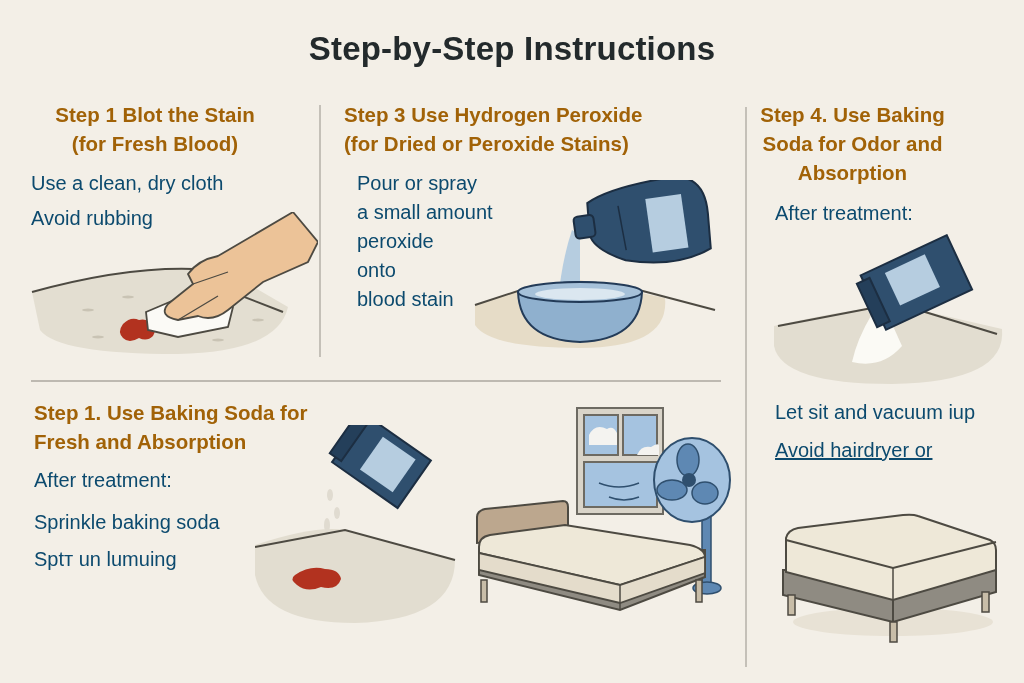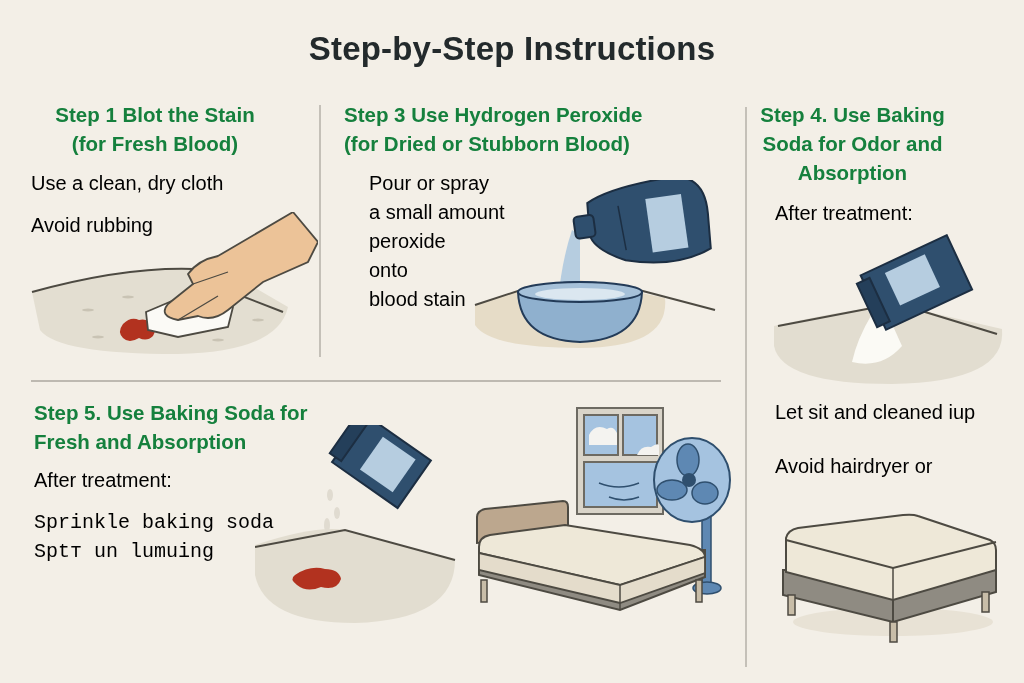--- a/index.html
+++ b/index.html
@@ -9,25 +9,25 @@
     font-family: "Liberation Sans", "DejaVu Sans", sans-serif;
     color: #222a2d;
   }
   .title {
     position: absolute; left: 0; top: 30px; width: 1024px; text-align: center;
     font-size: 33px; font-weight: bold; letter-spacing: 0.2px; color: #232a2c;
   }
   .divider-v { position: absolute; width: 2px; background: #c4c0b8; }
   .divider-h { position: absolute; height: 2px; background: #bdb9b1; }
   .heading {
-    position: absolute; font-weight: bold; font-size: 20.5px; line-height: 29px; color: #15803d;
+    position: absolute; font-weight: bold; font-size: 20.5px; line-height: 29px; color: #a16207;
   }
   .heading.center { text-align: center; }
   .body-text {
-    position: absolute; font-size: 20px; line-height: 29px; color: #000000; white-space: nowrap;
+    position: absolute; font-size: 20px; line-height: 29px; color: #0c4a6e; white-space: nowrap;
   }
   .line { display: block; }
   .illus { position: absolute; }
   svg { display: block; }
 </style>
 </head>
 <body>
 
 <div class="title">Step-by-Step Instructions</div>
 
@@ -35,21 +35,21 @@
 <div class="divider-v" style="left:745px; top:107px; height:560px;"></div>
 <div class="divider-h" style="left:31px; top:380px; width:690px;"></div>
 
 <section>
   <div class="heading center" style="left:20px; top:100px; width:270px;">
     <span class="line">Step 1  Blot the Stain</span>
     <span class="line">(for Fresh Blood)</span>
   </div>
   <div class="body-text" style="left:31px; top:169px;">
     <span class="line">Use a clean, dry cloth</span>
-    <span class="line" style="margin-top:13px;">Avoid rubbing</span>
+    <span class="line" style="margin-top:6px;">Avoid rubbing</span>
   </div>
   <div class="illus" style="left:28px; top:212px;">
     <svg width="290" height="145" viewBox="0 0 290 145">
       <path d="M4 80 Q120 48 200 60 L260 95 Q250 140 150 142 Q30 142 12 118 Z" fill="#e3ded1" stroke="none"></path>
       <path d="M4 80 Q120 48 200 60" fill="none" stroke="#4d4a42" stroke-width="2"></path>
       <path d="M165 65 L255 100" fill="none" stroke="#4d4a42" stroke-width="2"></path>
       <g fill="#c9c3b4">
           <ellipse cx="60" cy="98" rx="6" ry="1.5"></ellipse>
           <ellipse cx="100" cy="85" rx="6" ry="1.5"></ellipse>
           <ellipse cx="70" cy="125" rx="6" ry="1.5"></ellipse>
@@ -60,23 +60,23 @@
       <path d="M118 100 L170 78 L205 95 L200 115 L150 125 L120 118 Z" fill="#fbfaf6" stroke="#4d4a42" stroke-width="1.8"></path>
       <path d="M265 0 L290 30 L280 50 L235 70 L200 98 Q185 110 170 104 L150 108 Q130 104 140 92 L165 72 L160 62 Q170 48 190 44 Z" fill="#ecc398" stroke="#4d4a42" stroke-width="1.8"></path>
       <path d="M150 108 L190 84 M165 72 L200 60" fill="none" stroke="#4d4a42" stroke-width="1.3"></path>
     </svg>
   </div>
 </section>
 
 <section>
   <div class="heading" style="left:344px; top:100px;">
     <span class="line">Step 3  Use Hydrogen Peroxide</span>
-    <span class="line">(for Dried or Stubborn Blood)</span>
+    <span class="line">(for Dried or Peroxide Stains)</span>
   </div>
-  <div class="body-text" style="left:357px; top:169px;margin-left:12px;">
+  <div class="body-text" style="left:357px; top:169px;">
     <span class="line">Pour or spray</span>
     <span class="line">a small amount</span>
     <span class="line">peroxide</span>
     <span class="line">onto</span>
     <span class="line">blood stain</span>
   </div>
   <div class="illus" style="left:470px; top:180px;">
     <svg width="250" height="170" viewBox="0 0 250 170">
       <path d="M5 125 Q60 105 110 100 L195 118 Q200 168 110 168 Q20 168 5 145 Z" fill="#e6dcc7"></path>
       <path d="M5 125 L60 107 M150 105 L245 130" fill="none" stroke="#4d4a42" stroke-width="2"></path>
@@ -107,47 +107,47 @@
       <path d="M6 92 L100 74 M140 74 L225 100" fill="none" stroke="#4d4a42" stroke-width="2"></path>
       <path d="M100 80 Q85 105 80 128 Q110 135 130 112 Q120 90 115 78 Z" fill="#fbfaf5"></path>
       <g transform="rotate(-25 140 45)">
         <rect x="95" y="20" width="95" height="60" fill="#2f4f6e" stroke="#1c2e42" stroke-width="2"></rect>
         <rect x="88" y="26" width="14" height="48" fill="#243f5a" stroke="#1c2e42" stroke-width="2"></rect>
         <rect x="118" y="28" width="44" height="36" fill="#b6cde0"></rect>
       </g>
     </svg>
   </div>
   <div class="body-text" style="left:775px; top:398px;">
-    <span class="line">Let sit and cleaned iup</span>
-    <span class="line" style="margin-top:25px;">Avoid hairdryer or</span>
+    <span class="line">Let sit and vacuum iup</span>
+    <span class="line" style="margin-top:9px;text-decoration:underline;">Avoid hairdryer or</span>
   </div>
   <div class="illus" style="left:778px; top:510px;">
     <svg width="225" height="135" viewBox="0 0 225 135">
       <ellipse cx="115" cy="112" rx="100" ry="14" fill="#e8e2d5"></ellipse>
       <path d="M5 60 L5 85 L115 112 L218 82 L218 60 Z" fill="#8f8b82" stroke="#4d4a42" stroke-width="2"></path>
       <path d="M115 112 L115 90" stroke="#4d4a42" stroke-width="2"></path>
       <path d="M8 28 Q10 20 20 18 L125 5 Q135 4 140 6 L212 30 Q218 33 218 40 L218 60 L115 90 L8 62 Z" fill="#eee8d8" stroke="#4d4a42" stroke-width="2"></path>
       <path d="M8 30 L115 58 L218 32" fill="none" stroke="#4d4a42" stroke-width="2"></path>
       <path d="M115 58 L115 90" stroke="#4d4a42" stroke-width="1.5"></path>
       <rect x="10" y="85" width="7" height="20" fill="#c8bda8" stroke="#4d4a42" stroke-width="1.5"></rect>
       <rect x="112" y="112" width="7" height="20" fill="#c8bda8" stroke="#4d4a42" stroke-width="1.5"></rect>
       <rect x="204" y="82" width="7" height="20" fill="#c8bda8" stroke="#4d4a42" stroke-width="1.5"></rect>
     </svg>
   </div>
 </section>
 
 <section>
   <div class="heading" style="left:34px; top:398px;">
-    <span class="line">Step 5. Use Baking Soda for</span>
+    <span class="line">Step 1. Use Baking Soda for</span>
     <span class="line">Fresh and Absorption</span>
   </div>
   <div class="body-text" style="left:34px; top:466px;">After treatment:</div>
-  <div class="body-text" style="left:34px; top:508px;font-family:Liberation Mono, monospace;">
+  <div class="body-text" style="left:34px; top:508px;">
     <span class="line">Sprinkle baking soda</span>
-    <span class="line" style="">Sptт un lumuing</span>
+    <span class="line" style="margin-top:8px;">Sptт un lumuing</span>
   </div>
   <div class="illus" style="left:255px; top:425px;">
     <svg width="210" height="200" viewBox="0 0 210 200">
       <path d="M0 120 Q60 100 90 105 L200 135 Q200 195 100 198 Q10 198 0 150 Z" fill="#e2ddd0"></path>
       <path d="M0 122 L90 105 L200 135" fill="none" stroke="#4d4a42" stroke-width="2"></path>
       <path d="M40 150 q15 -10 30 -6 q14 0 16 10 q-4 12 -20 8 q-14 6 -24 -2 q-8 -6 -2 -10z" fill="#b2321f"></path>
       <g fill="#e0dbd0">
           <ellipse cx="75" cy="70" rx="3" ry="6"></ellipse>
           <ellipse cx="82" cy="88" rx="3" ry="6"></ellipse>
           <ellipse cx="72" cy="100" rx="3" ry="7"></ellipse>

